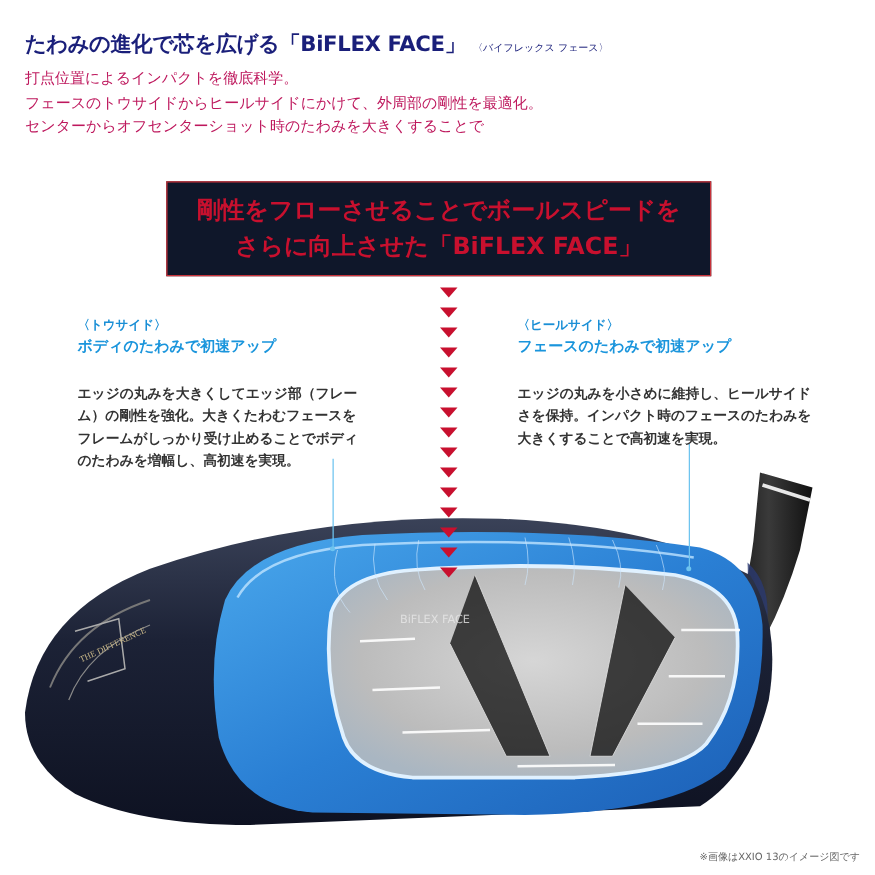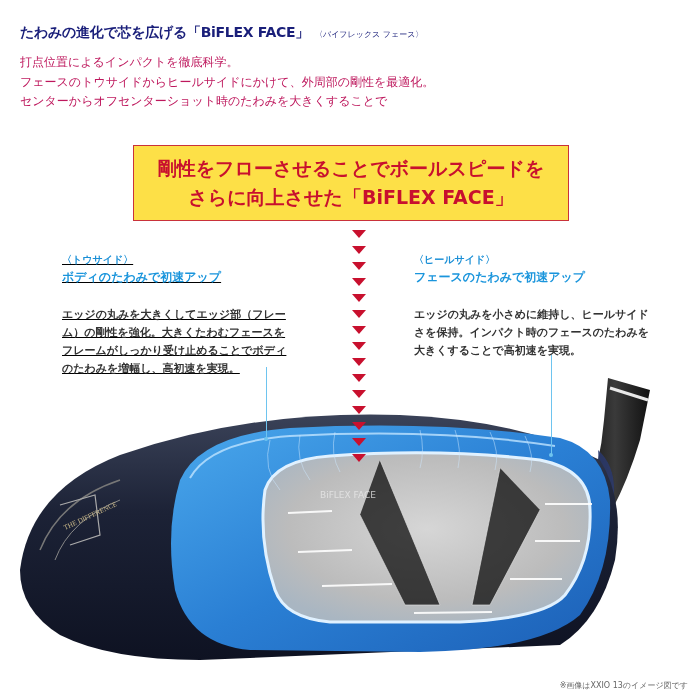--- a/index.html
+++ b/index.html
@@ -1,45 +1,45 @@
 <!DOCTYPE html>
 <html><head>
 <meta charset="utf-8">
 <style>
   * { box-sizing: border-box; margin: 0; padding: 0; }
   html, body { width: 700px; height: 700px; background: #ffffff; overflow: hidden; }
   body { position: relative; font-family: "DejaVu Sans", "Liberation Sans", sans-serif; }
 
   .title-row { position: absolute; left: 20px; top: 24px; display: flex; align-items: baseline; white-space: nowrap; }
-  .main-title { font-size: 14px; font-weight: bold; color: #1a1f7a; letter-spacing: -0.3px; }
+  .main-title { font-size: 17px; font-weight: bold; color: #1a1f7a; letter-spacing: -0.3px; }
   .reading { font-size: 8px; color: #1a1f7a; margin-left: 6px; }
 
   .intro { position: absolute; left: 20px; top: 53px; font-size: 12px; line-height: 19.5px; color: #be185d; }
   .intro p { white-space: nowrap; }
 
   .callout {
     position: absolute; left: 133px; top: 145px; width: 436px; height: 76px;
-    border: 1.5px solid #c9323a; background: #fde047;
+    border: 1.5px solid #c9323a; background: #0f172a;
     display: flex; flex-direction: column; align-items: center; justify-content: center;
     color: #c8102e; font-weight: bold; font-size: 19px; line-height: 29px;
   }
   .callout p { white-space: nowrap; }
 
   .arrows { position: absolute; left: 352px; top: 228px; width: 16px; }
   .arrow {
     position: absolute; left: 0; width: 0; height: 0;
     border-left: 7px solid transparent; border-right: 7px solid transparent;
     border-top: 8px solid #c8102e;
   }
 
   .side-block { position: absolute; }
   .side-block .tag { font-size: 10px; color: #1a8fd6; font-weight: bold; }
   .side-block .heading { font-size: 12px; font-weight: bold; color: #1a95dc; margin-top: 2px; white-space: nowrap; }
   .side-block .desc { font-size: 11px; line-height: 18px; color: #333; font-weight: bold; margin-top: 20px; white-space: nowrap; }
-  .toe { left: 62px; top: 253px; text-decoration: underline; }
+  .toe { left: 62px; top: 253px; }
   .heel { left: 414px; top: 253px; }
 
   .leader { position: absolute; width: 1px; background: #6ec4ef; }
   .leader-dot { position: absolute; width: 4px; height: 4px; border-radius: 50%; background: #6ec4ef; }
 
   .club { position: absolute; left: 0; top: 360px; width: 700px; height: 310px; }
 
   .caption { position: absolute; right: 12px; top: 680px; font-size: 8px; color: #666; white-space: nowrap; }
 </style>
 </head>

